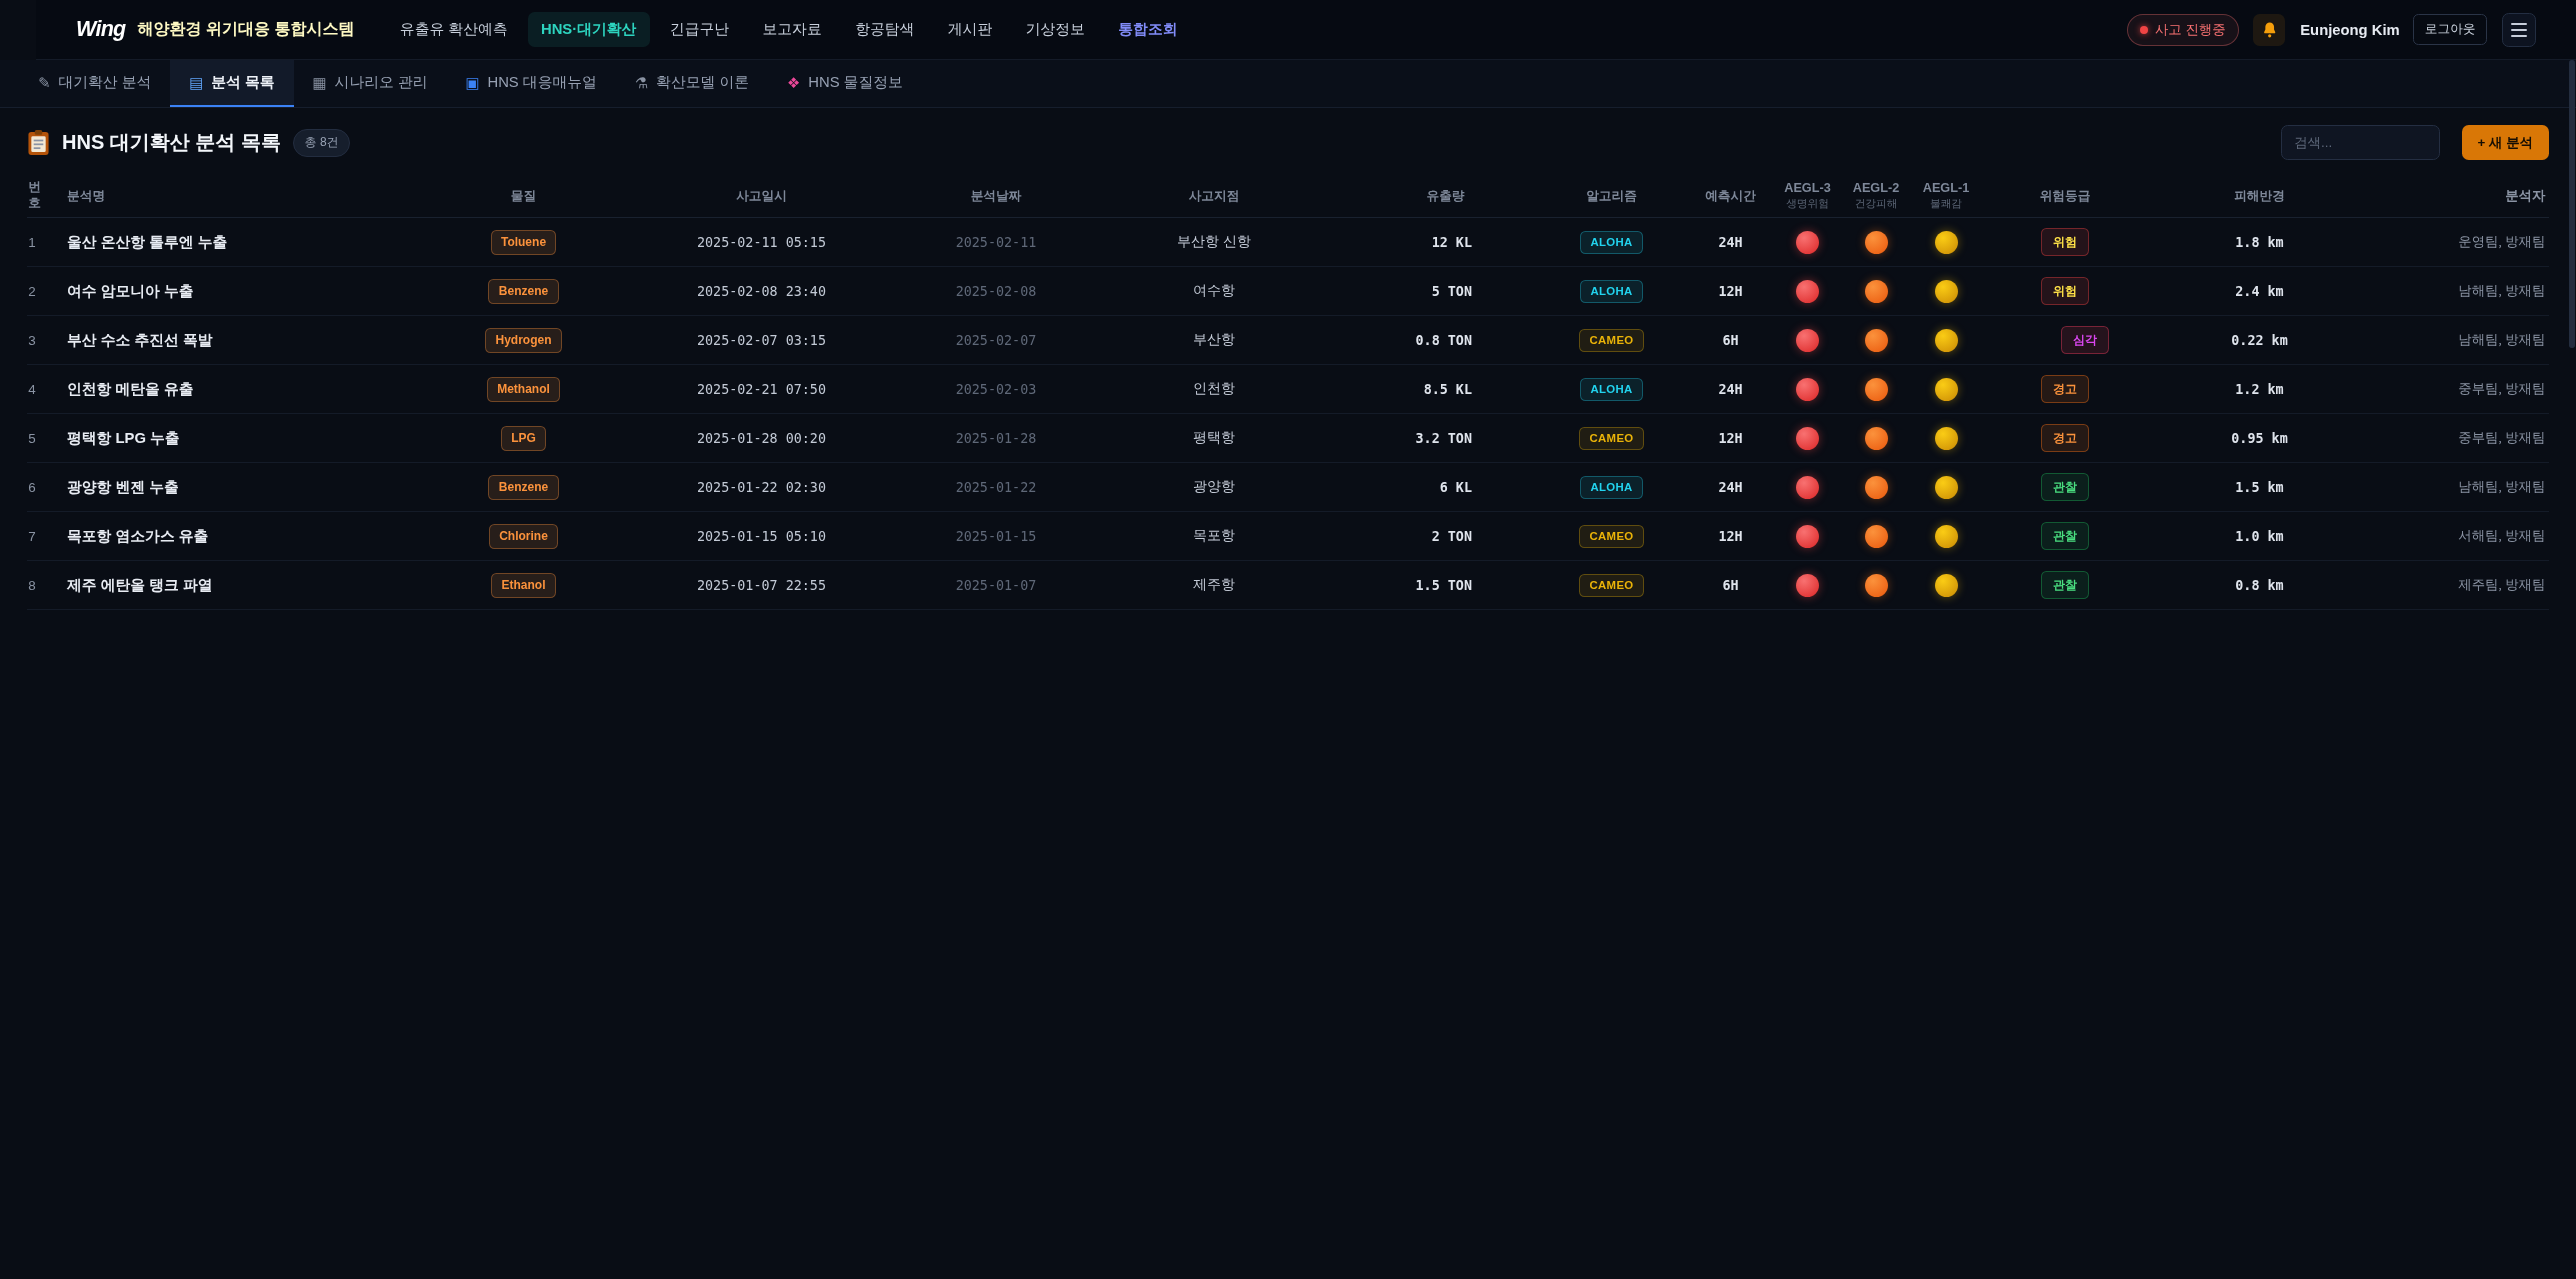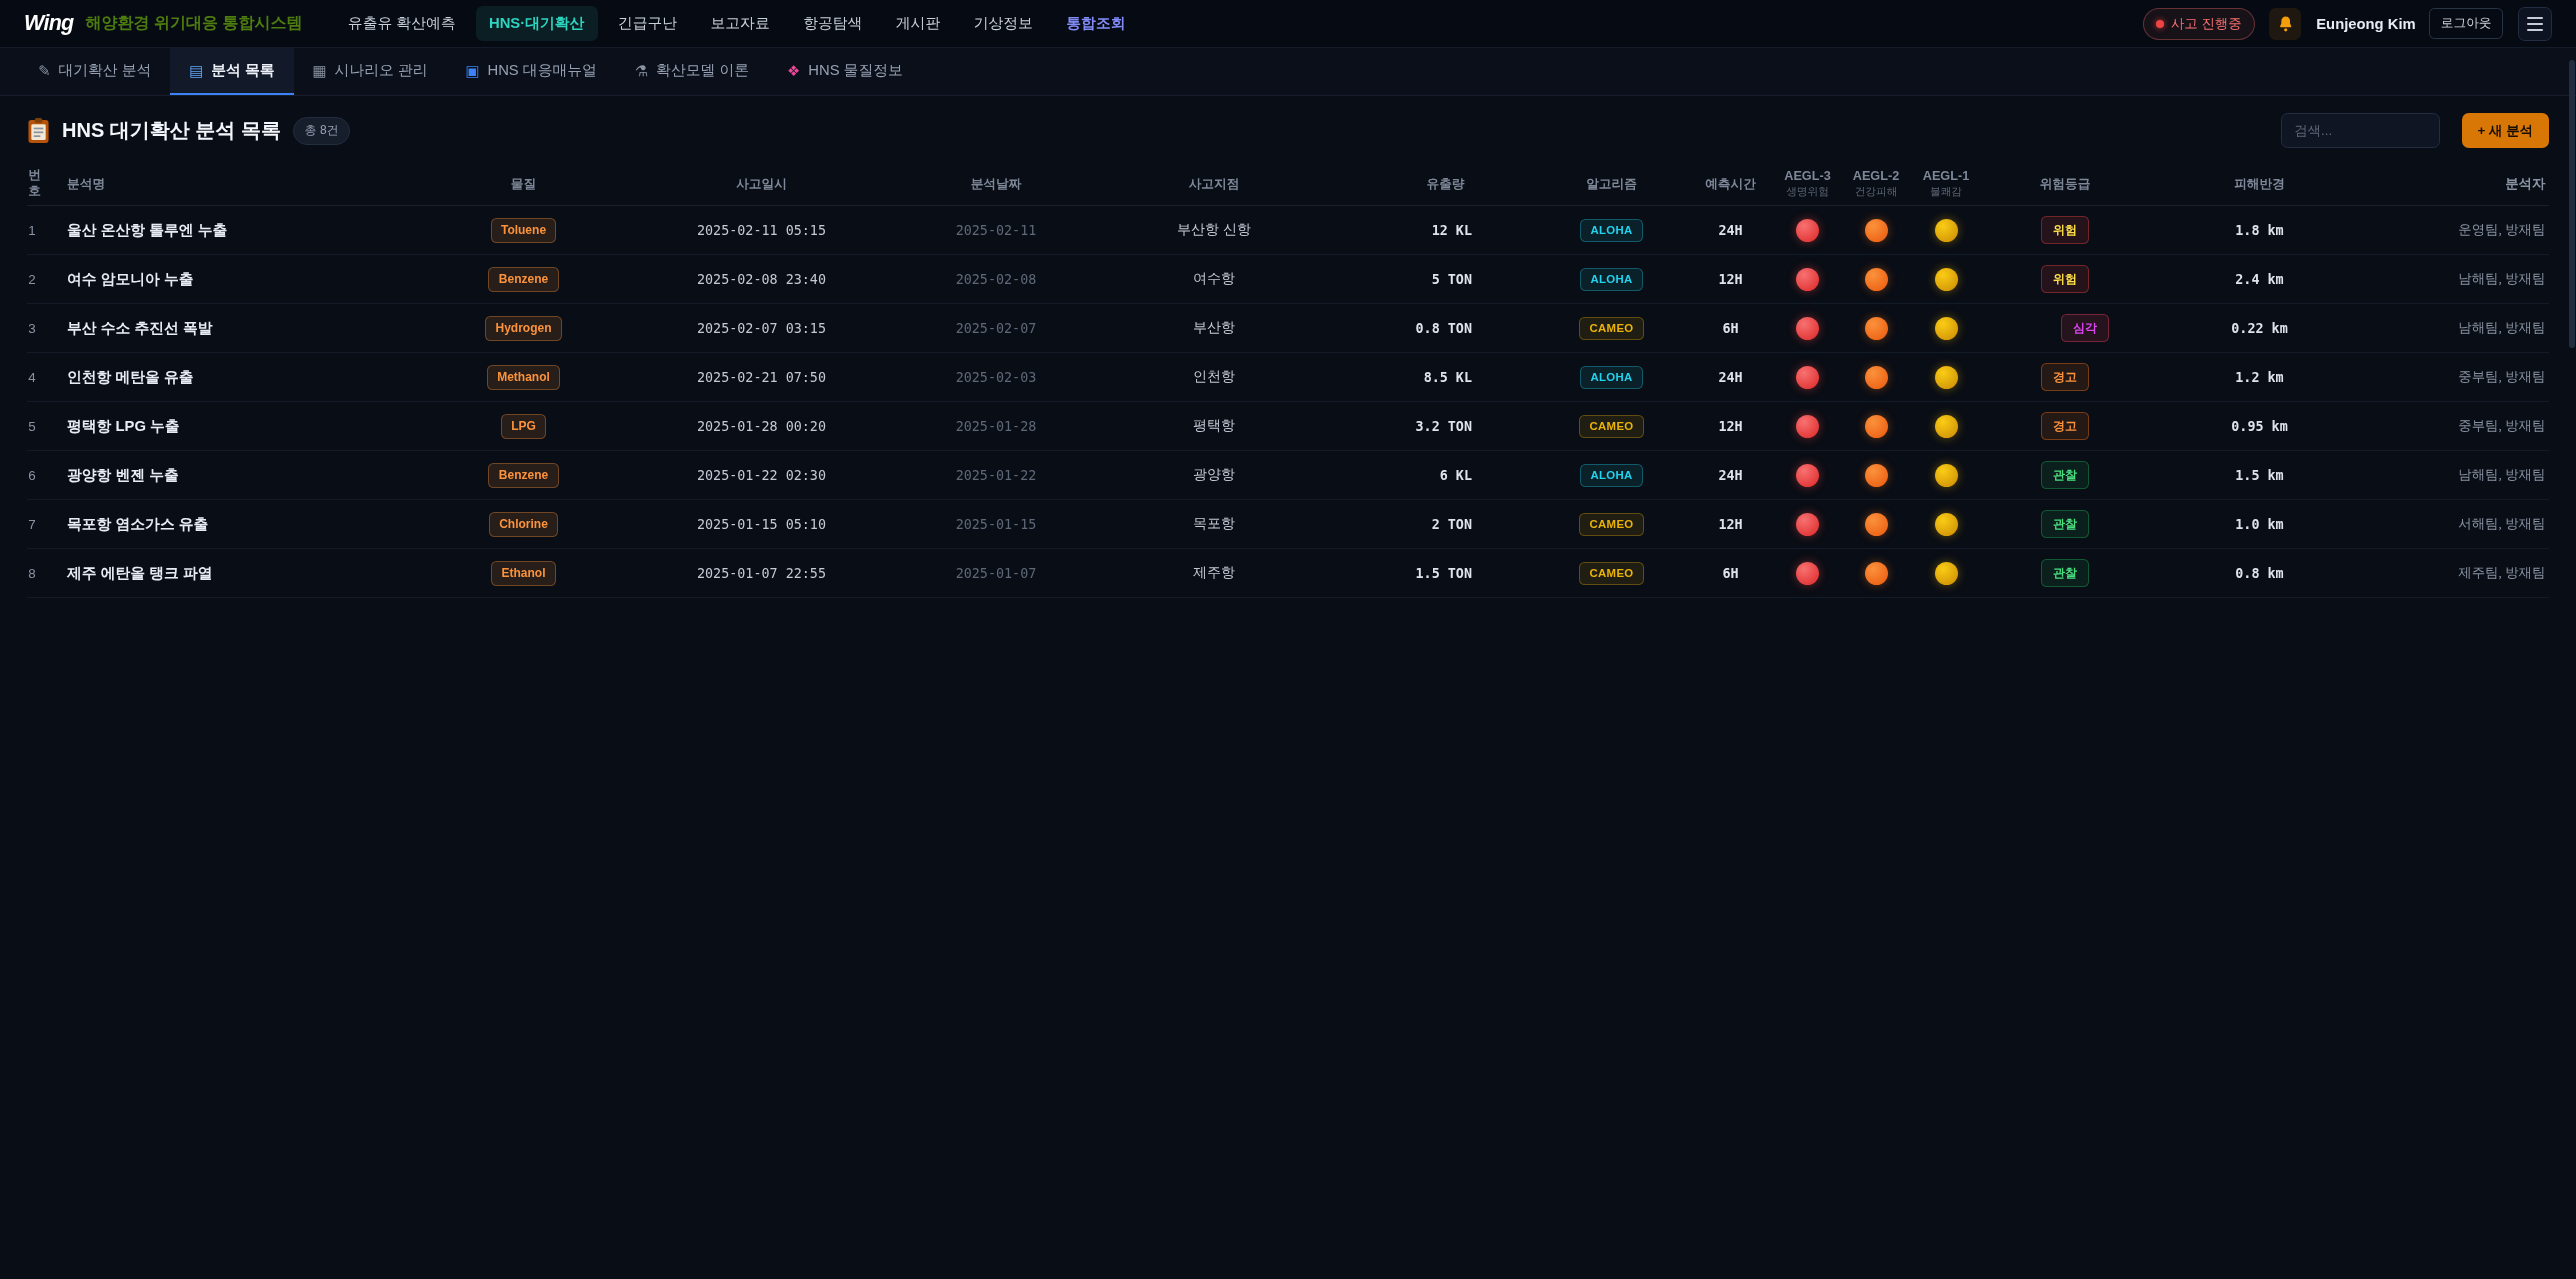--- a/index.html
+++ b/index.html
@@ -1,22 +1,22 @@
 <!DOCTYPE html>
 <html style="font-size:10.7px"><head>
 <meta charset="utf-8">
 <style>
   * { margin:0; padding:0; box-sizing:border-box; }
   html,body { width:2576px; height:1279px; background:#090d15; font-family:"Liberation Sans","DejaVu Sans",sans-serif; overflow:hidden; }
   .mono { font-family:"DejaVu Sans Mono",monospace; }
 
   
-  .topbar { height:48px; background:#060a12; border-bottom:0.7px solid #141b28; display:flex; align-items:center; padding:0 24px; }
+  .topbar { height:60px; background:#060a12; border-bottom:0.7px solid #141b28; display:flex; align-items:center; padding:0 40px;margin-left:36px; }
   .logo { font-size:21.5px; font-weight:700; font-style:italic; color:#ffffff; letter-spacing:-0.7px; }
-  .sys-title { font-size:16px; font-weight:700; color:#4d7c0f; margin-left:12px; white-space:nowrap; }
+  .sys-title { font-size:16px; font-weight:700; color:#fef9c3; margin-left:12px; white-space:nowrap; }
   .nav { display:flex; align-items:center; gap:6.7px; margin-left:32px; }
   .nav-item { font-size:14.8px; color:#c9d1dd; padding:8px 13.4px; border-radius:6.7px; cursor:pointer; white-space:nowrap; }
   .nav-item.active { color:#2dd4bf; background:rgba(45,212,191,.10); font-weight:700; }
   .nav-item.accent { color:#818cf8; font-weight:700; }
   .top-spacer { flex:1; }
   .incident-chip { display:flex; align-items:center; gap:6.7px; font-size:13.4px; color:#f87171; border:0.7px solid rgba(248,113,113,.35); background:rgba(248,113,113,.07); border-radius:670px; padding:6px 12px; white-space:nowrap; }
   .incident-dot { width:8px; height:8px; border-radius:50%; background:#ef4444; box-shadow:0 0 6.7px rgba(239,68,68,.8); }
   .bell-wrap { width:32px; height:32px; margin-left:14.8px; display:flex; align-items:center; justify-content:center; background:rgba(245,158,11,.10); border-radius:6.7px; cursor:pointer; }
   .user-name { font-size:14.8px; font-weight:600; color:#e7ebf2; margin-left:14.8px; white-space:nowrap; }
   .logout-btn { margin-left:13.4px; font-size:12.7px; color:#cbd3de; border:0.7px solid #2a3447; background:transparent; border-radius:5.4px; padding:6px 10.7px; cursor:pointer; white-space:nowrap; }

